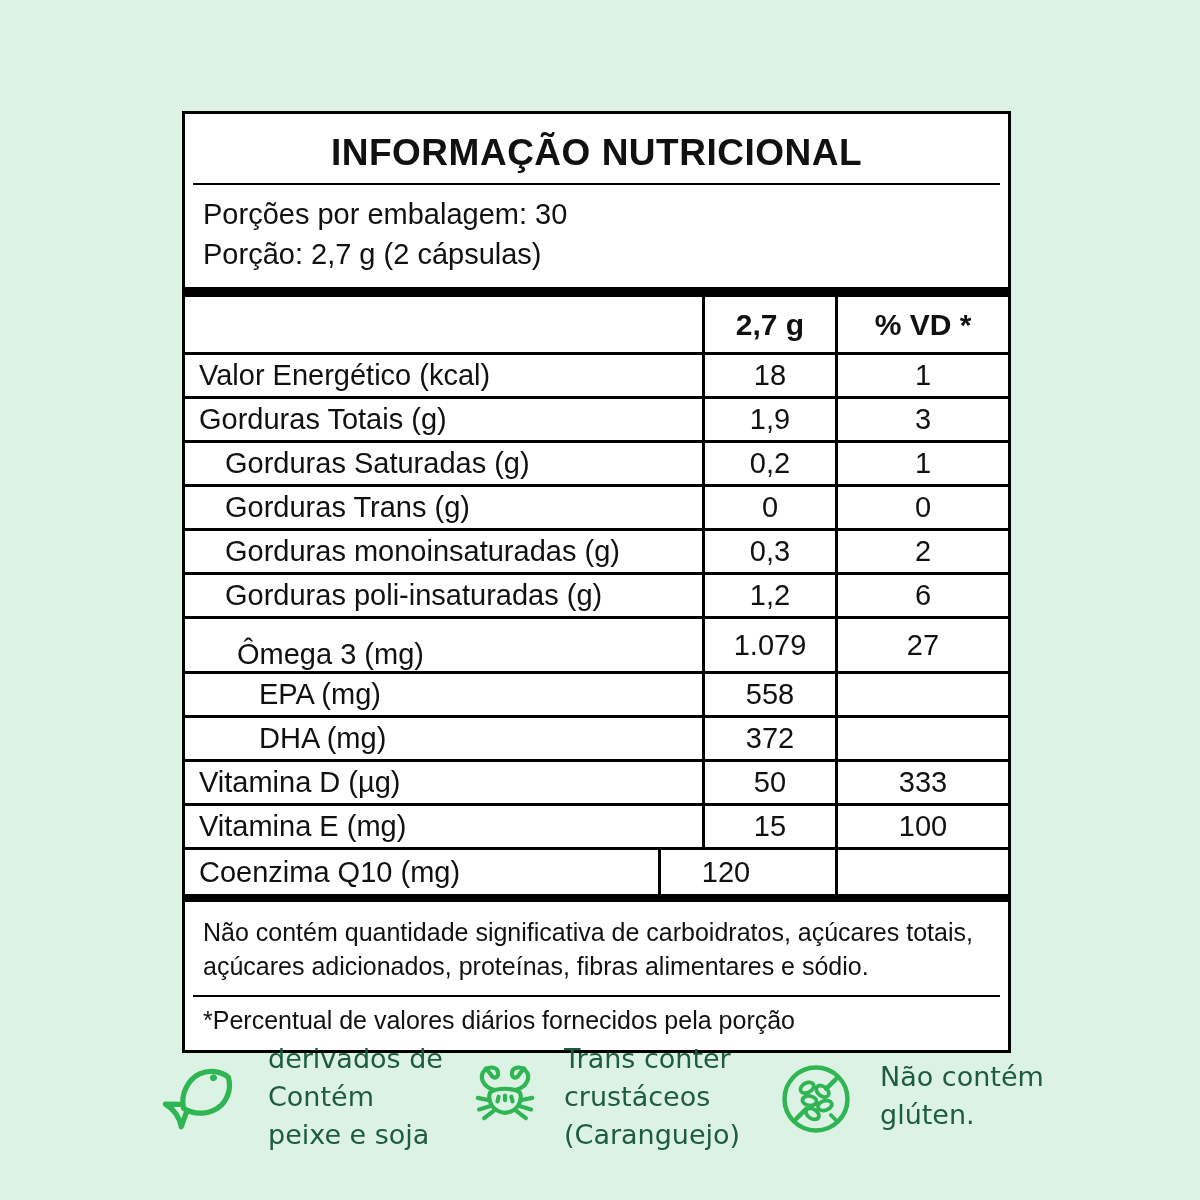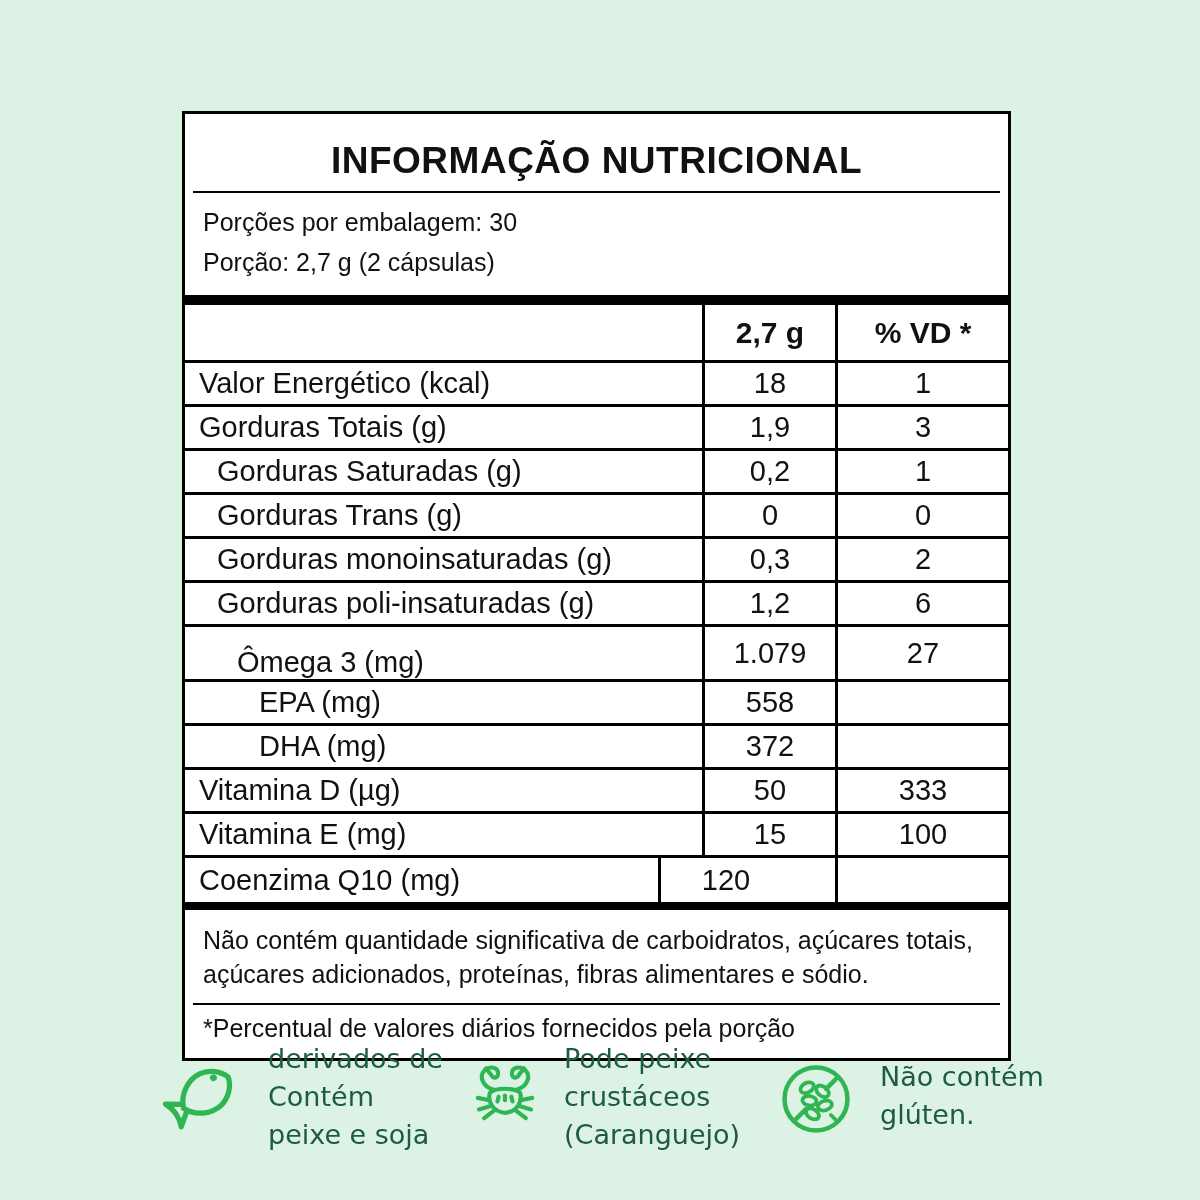--- a/index.html
+++ b/index.html
@@ -18,35 +18,35 @@
     position:relative;
     overflow:hidden;
   }
   .label-box {
     position:absolute; left:182px; top:111px; width:829px;
     background:var(--box-bg);
     border:3px solid var(--border);
   }
   .nt-title {
     text-align:center; font-weight:bold; font-size:37px;
-    letter-spacing:0.5px; padding:26px 0 9px;
+    letter-spacing:0.5px; padding:18px 0 9px;
   }
   .hline { border-top:2px solid var(--border); margin:0 8px; }
-  .servings { padding:9px 18px 13px; font-size:25px; line-height:40px; }
+  .servings { padding:9px 18px 13px; font-size:29px; line-height:40px; }
   .thick-bar { height:10px; background:var(--border); }
   .thick-bar.bottom { height:8px; }
   .row { display:flex; align-items:stretch; border-bottom:3px solid var(--border); min-height:44px; font-size:29px; }
   .row.header { min-height:58px; font-weight:bold; font-size:30px;padding-left:41px; }
   .row.last { border-bottom:none;gap:44px; }
   .cell { display:flex; align-items:center; }
   .cell-label { flex:1; padding-left:14px; }
   .cell-qty { width:133px; border-left:3px solid var(--border); justify-content:center; text-align:center; }
   .cell-vd { width:173px; border-left:3px solid var(--border); justify-content:center; text-align:center; }
   .ind0 { padding-left:14px;text-align:center; }
-  .ind1 { padding-left:32px; }
+  .ind1 { padding-left:40px; }
   .ind2 { padding-left:52px;margin-top:19px; }
   .ind3 { padding-left:74px; }
   .note { padding:13px 18px 12px; font-size:25px; line-height:34px; }
   .footnote { padding:9px 18px 15px; font-size:25px; }
   .badge {
     position:absolute; display:flex; align-items:flex-start;
     color:var(--text-green); font-size:27px; line-height:38px;
     font-family:"DejaVu Sans", sans-serif;
   }
   .badge .icon-wrap { flex:0 0 auto; }
@@ -177,21 +177,21 @@
       <path d="M48.5 9 L44 14.5"></path>
       <path d="M18.5 36.5 L8.5 34.5"></path>
       <path d="M19.5 41.5 L9.5 44.5"></path>
       <path d="M22.5 45.5 L14 52"></path>
       <path d="M45.5 36.5 L55.5 34.5"></path>
       <path d="M44.5 41.5 L54.5 44.5"></path>
       <path d="M41.5 45.5 L50 52"></path>
     </svg>
   </span>
   <span class="lines">
-      <div>Pode peixe</div>
+      <div>Trans conter</div>
       <div>crustáceos</div>
       <div>(Caranguejo)</div>
     </span>
 </div>
 
 <div class="badge" id="badge-gluten">
   <span class="icon-wrap">
     <svg width="76" height="76" viewBox="0 0 64 64" fill="none" stroke="var(--icon-green)" stroke-width="3.8" stroke-linecap="round" stroke-linejoin="round">
       <circle cx="32" cy="32" r="26.5"></circle>
       <path d="M48.5 15.5 L40.5 23.5"></path>

